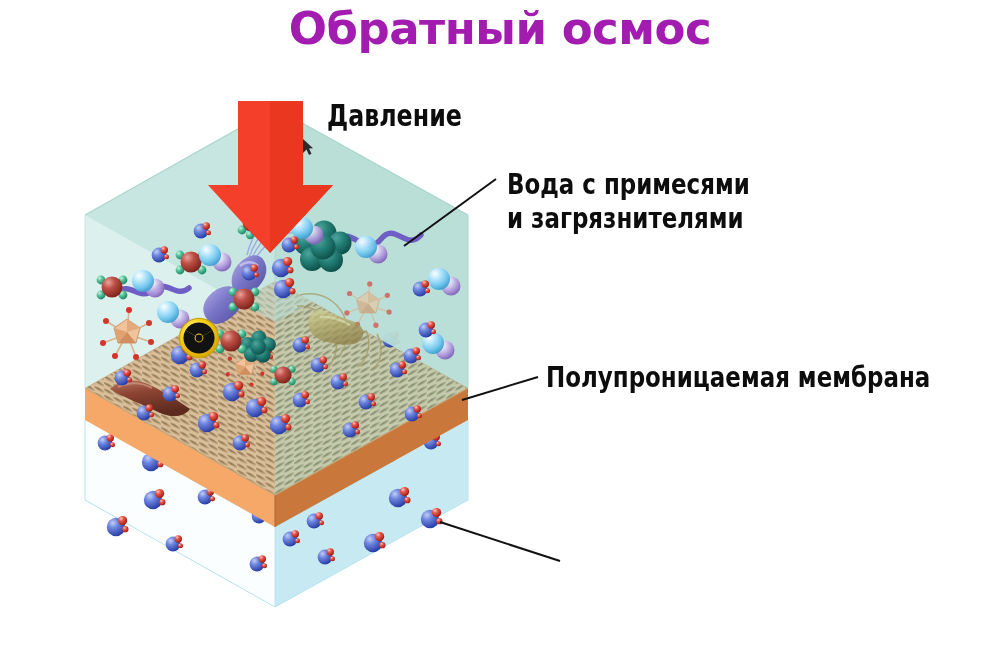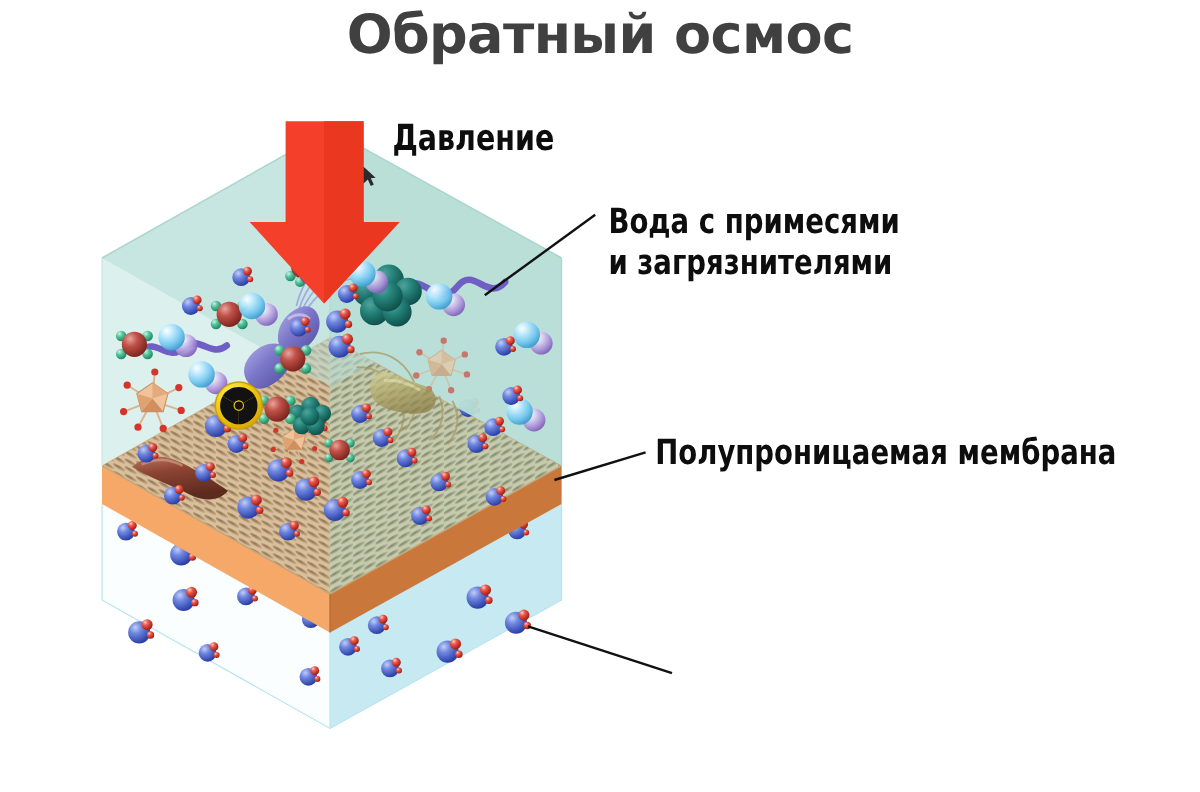--- a/index.html
+++ b/index.html
@@ -2,21 +2,21 @@
 <html><head>
 <meta charset="utf-8">
 <title>Обратный осмос</title>
 <style>
   html,body{margin:0;padding:0;background:#ffffff;}
   body{width:1000px;height:660px;position:relative;overflow:hidden;
        font-family:"Liberation Sans",sans-serif;}
   #stage{position:absolute;left:0;top:0;width:1000px;height:660px;}
   .ttl{position:absolute;left:0;top:2px;width:1000px;text-align:center;
        font-family:"DejaVu Sans",sans-serif;font-weight:bold;font-size:45px;
-       letter-spacing:-0.5px;color:#404040;}
+       letter-spacing:-0.5px;color:#a21caf;}
   .lbl{position:absolute;font-family:"Liberation Sans Narrow","DejaVu Sans Condensed","Liberation Sans",sans-serif;
        font-weight:bold;color:#0d0d0d;line-height:1.18;
        transform:scaleX(0.88);transform-origin:left center;white-space:nowrap;}
   #lbl-pressure{left:327px;top:98px;font-size:30px;}
   #lbl-feed{left:507px;top:167px;font-size:29px;}
   #lbl-feed .l2{display:block;}
   #lbl-membrane{left:546px;top:360px;font-size:29px;}
   svg{position:absolute;left:0;top:0;}
 </style>
 </head>

